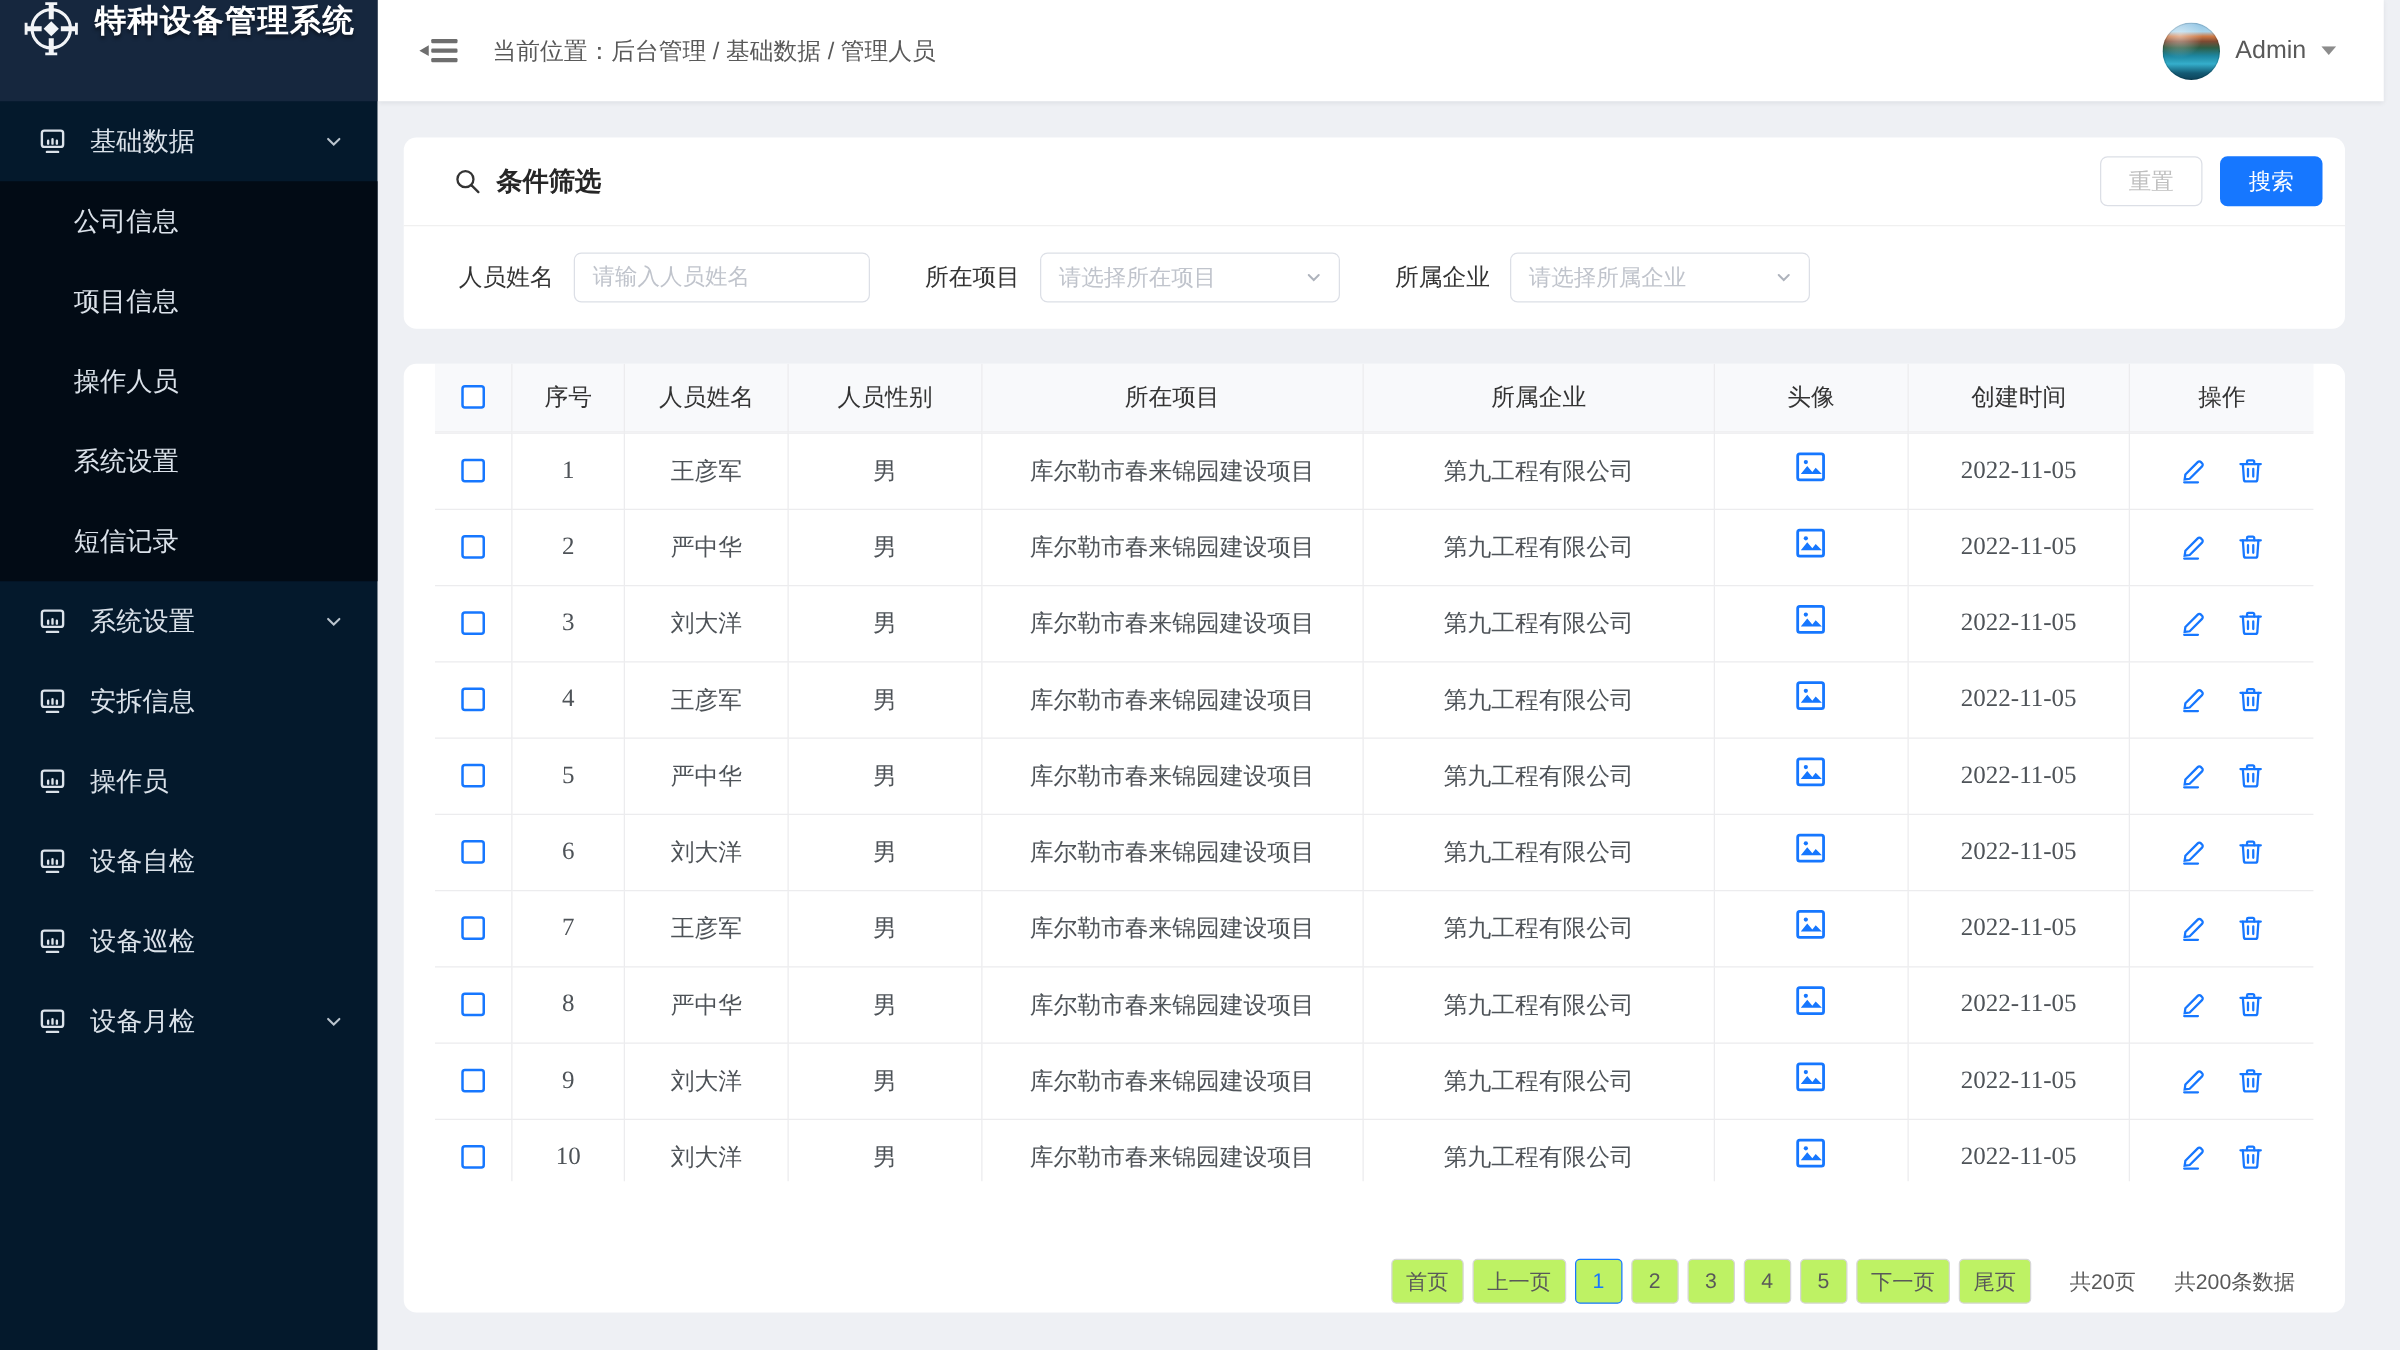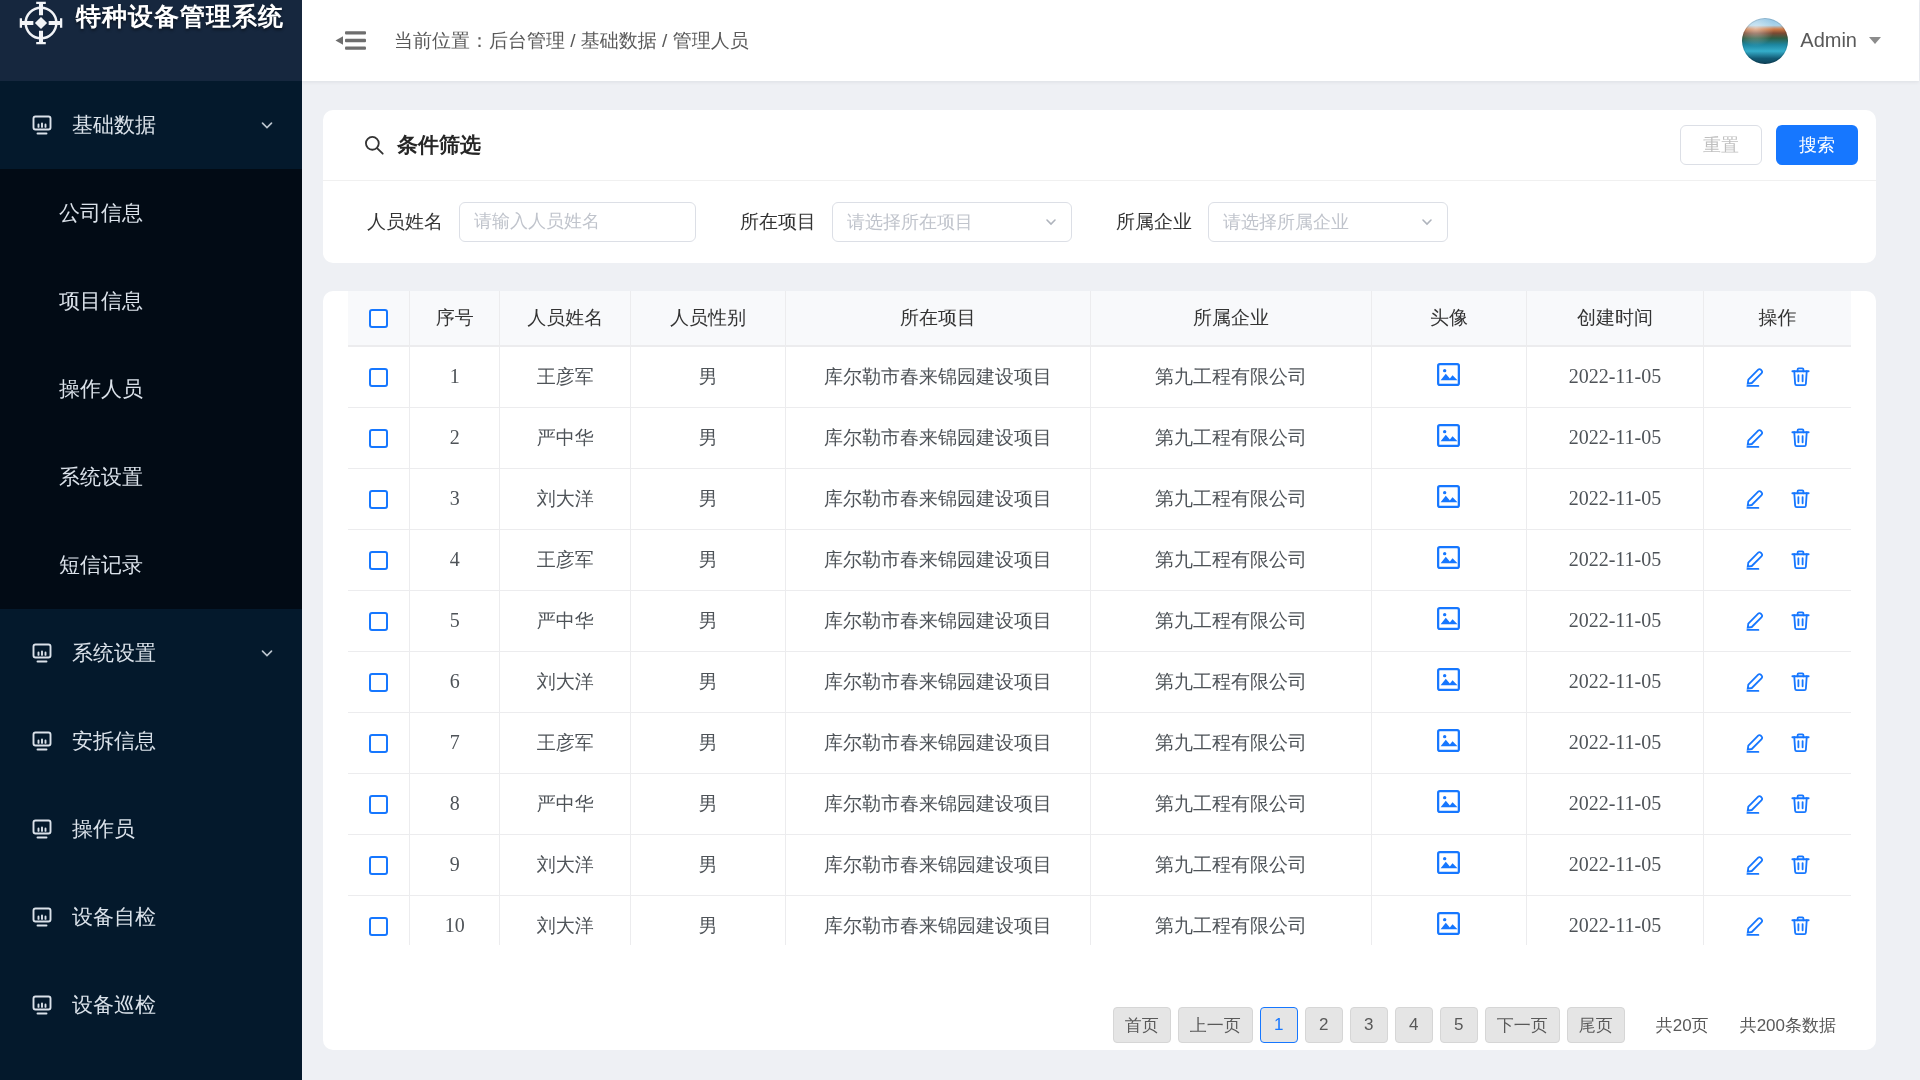--- a/index.html
+++ b/index.html
@@ -6,31 +6,31 @@
   html,body { width:1920px; height:1080px; overflow:hidden; }
   body { font-family:"Liberation Sans", sans-serif; background:#eef0f4; color:#333; }
 
   
   .sidebar { position:absolute; left:0; top:0; width:302px; height:1080px; background:#04192c; z-index:5; }
   .logo { height:81px; background:#16273e; display:flex; align-items:flex-start; padding-left:18px; gap:12px; }
   .logo svg { flex:0 0 auto; }
   .logo-text { color:#fff; font-size:25px; font-weight:bold; letter-spacing:1px;
                text-shadow:0 2px 3px rgba(0,0,0,.45); white-space:nowrap; }
   .menu { }
-  .menu-item { height:88px; display:flex; align-items:center; padding:0 26px 0 30px;
+  .menu-item { height:64px; display:flex; align-items:center; padding:0 26px 0 30px;
                color:#dbe2ea; font-size:21px; gap:18px; cursor:pointer; }
   .menu-item .mi-label { flex:0 0 auto; }
   .menu-item .chev { margin-left:auto; opacity:.85; }
   .menu-item.active { background:#1677ff; color:#fff; }
   .submenu { background:#020b15; }
   .submenu .menu-item { padding-left:59px; }
   .submenu .menu-item.active { padding-left:59px; }
 
   
-  .header { position:absolute; left:302px; top:0; right:1px; height:81px; background:#fff;
+  .header { position:absolute; left:302px; top:0; right:13px; height:81px; background:#fff;
             display:flex; align-items:center; padding:0 38px 0 32px;
             box-shadow:0 1px 4px rgba(0,21,41,.08); z-index:4; }
   .fold-btn { margin-right:26px; display:flex; align-items:center; cursor:pointer; }
   .breadcrumb { font-size:19px; color:#595959; }
   .header-right { margin-left:auto; display:flex; align-items:center; gap:12px; cursor:pointer; }
   .avatar { width:46px; height:46px; border-radius:50%;
             background:
               radial-gradient(circle at 30% 22%, rgba(255,255,255,.45), rgba(255,255,255,0) 38%),
               linear-gradient(180deg,#8fc3e4 0%, #a9d3ea 16%, #d07a45 24%, #7c4a33 33%,
                               #2e5e46 44%, #1d86a0 58%, #35aecb 72%, #135a74 88%, #0d4259 100%);
@@ -78,21 +78,21 @@
   .num { font-family:"Liberation Serif", serif; font-size:20px; }
   .checkbox { display:inline-block; width:19px; height:19px; border:2px solid #1677ff;
               border-radius:3px; background:#fff; vertical-align:middle; cursor:pointer; }
   .op-icons { display:flex; align-items:center; justify-content:center; gap:22px; }
   .icon-btn { display:inline-flex; cursor:pointer; }
 
   
   .table-footer { flex:0 0 50px; display:flex; align-items:center; justify-content:flex-end;
                   padding-right:40px; gap:7px; }
   .page-btn { min-width:38px; height:36px; padding:0 11px; border:1px solid #d6d6d6; border-radius:4px;
-              background:#e5e5e5; color:#595959; font-size:17px; display:flex; align-items:center;
+              background:#bef264; color:#595959; font-size:17px; display:flex; align-items:center;
               justify-content:center; cursor:pointer; }
   .page-btn.active { border-color:#1677ff; color:#1677ff; }
   .page-total { font-size:17px; color:#595959; margin-left:24px; }
 
   svg { display:block; }
 </style>
 </head>
 <body>
 
 <aside class="sidebar">

